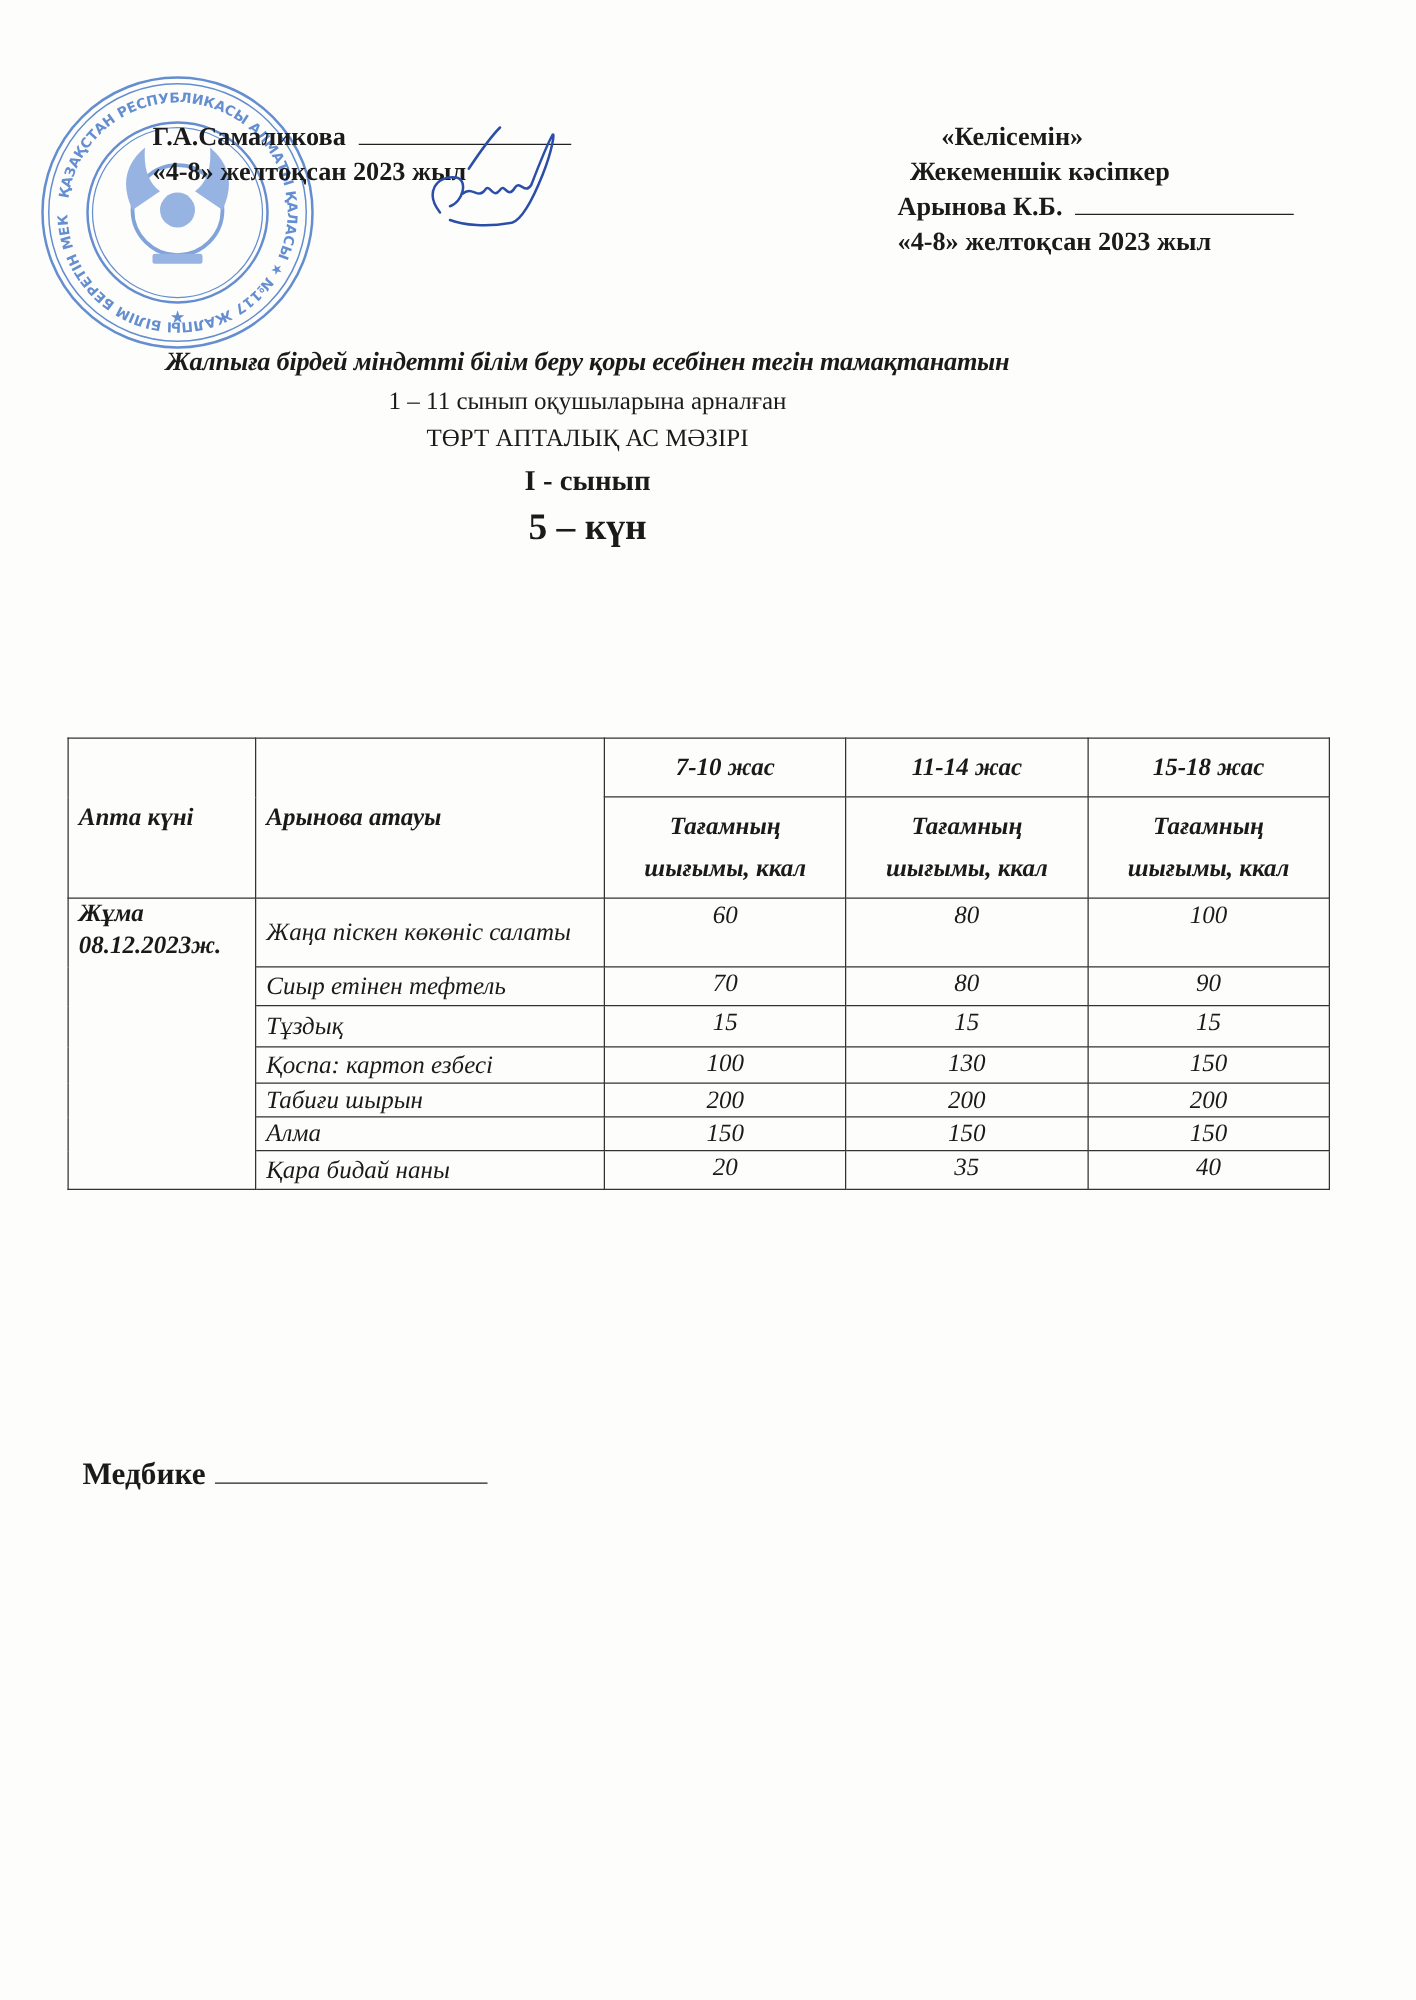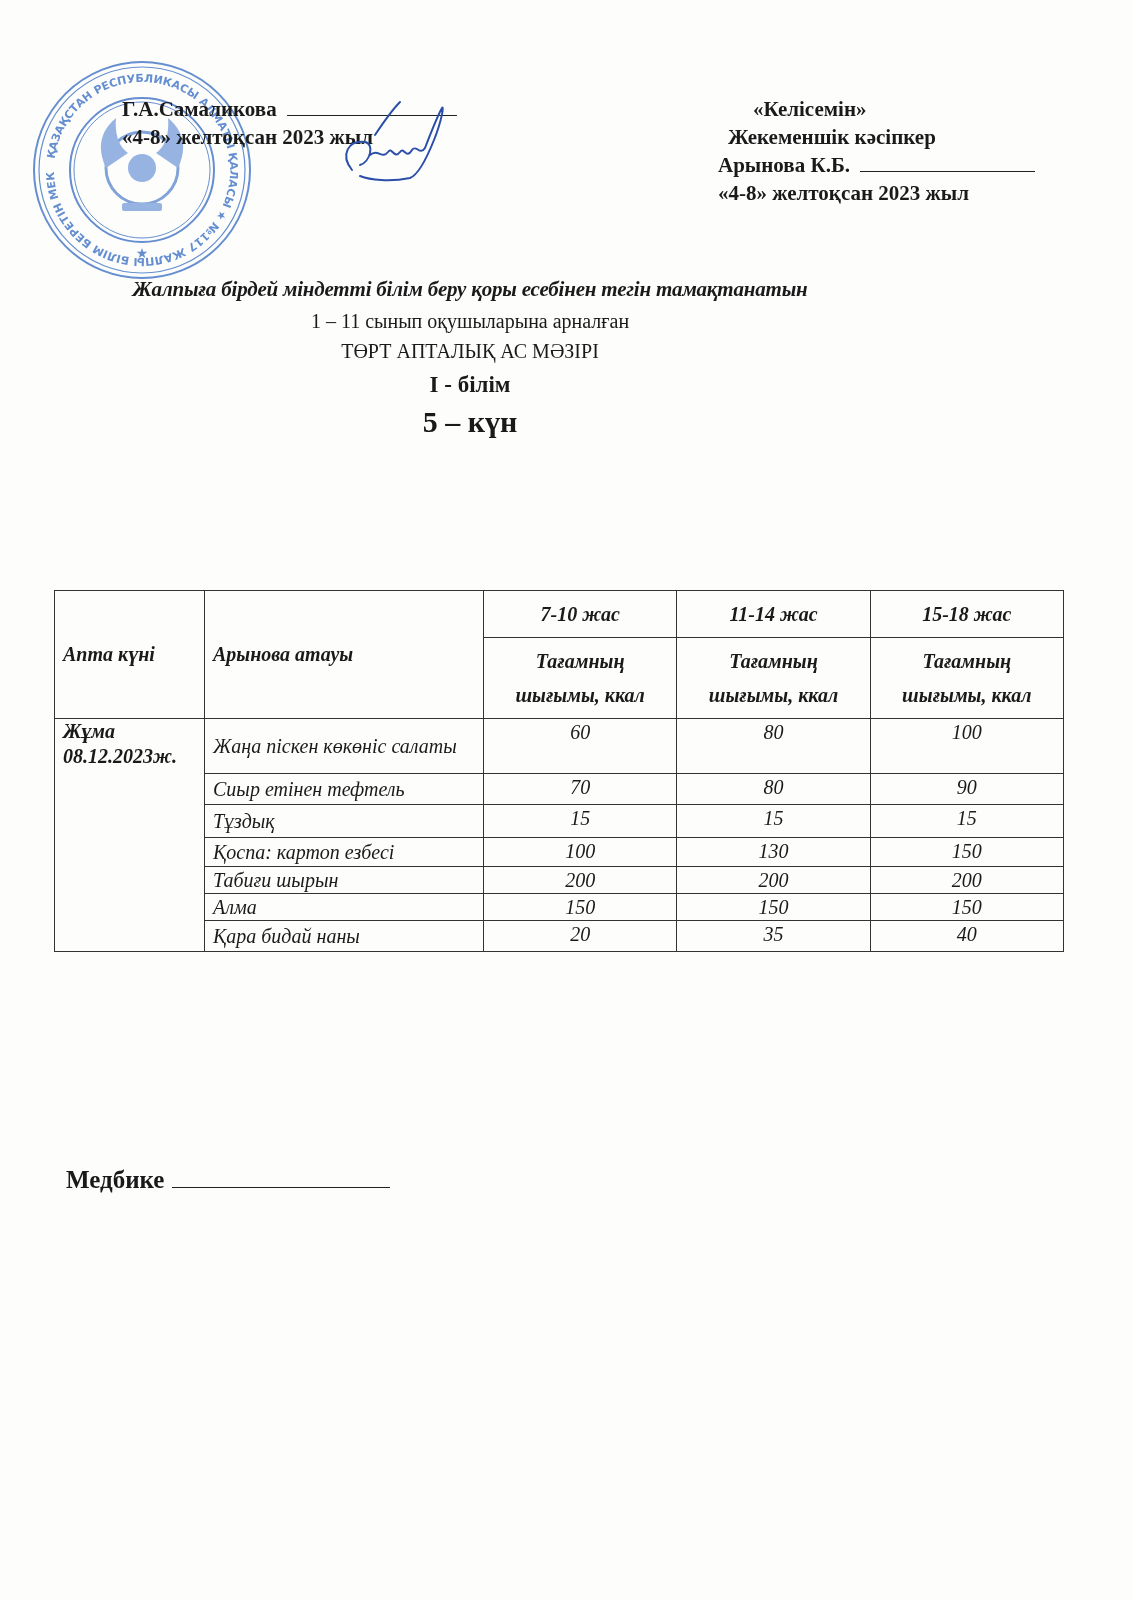--- a/index.html
+++ b/index.html
@@ -97,21 +97,21 @@
 <div class="abs approve-right">
   <div class="l1">«Келісемін»</div>
   <div class="l2">Жекеменшік кәсіпкер</div>
   <div><span>Арынова К.Б.</span><span class="sig-line-right"></span></div>
   <div>«4-8» желтоқсан 2023 жыл</div>
 </div>
 
 <div class="abs title-block t1">Жалпыға бірдей міндетті білім беру қоры есебінен тегін тамақтанатын</div>
 <div class="abs title-block t2">1 – 11 сынып оқушыларына арналған</div>
 <div class="abs title-block t3">ТӨРТ АПТАЛЫҚ АС МӘЗІРІ</div>
-<div class="abs title-block t4">І - білім</div>
+<div class="abs title-block t4">І - сынып</div>
 <div class="abs title-block t5">5 – күн</div>
 
 <table class="menu">
   <tbody>
       <tr>
     <th class="th-day" rowspan="2">Апта күні</th>
     <th class="th-name" rowspan="2">Арынова атауы</th>
     <th class="th-age">7-10 жас</th>
     <th class="th-age">11-14 жас</th>
     <th class="th-age">15-18 жас</th>

